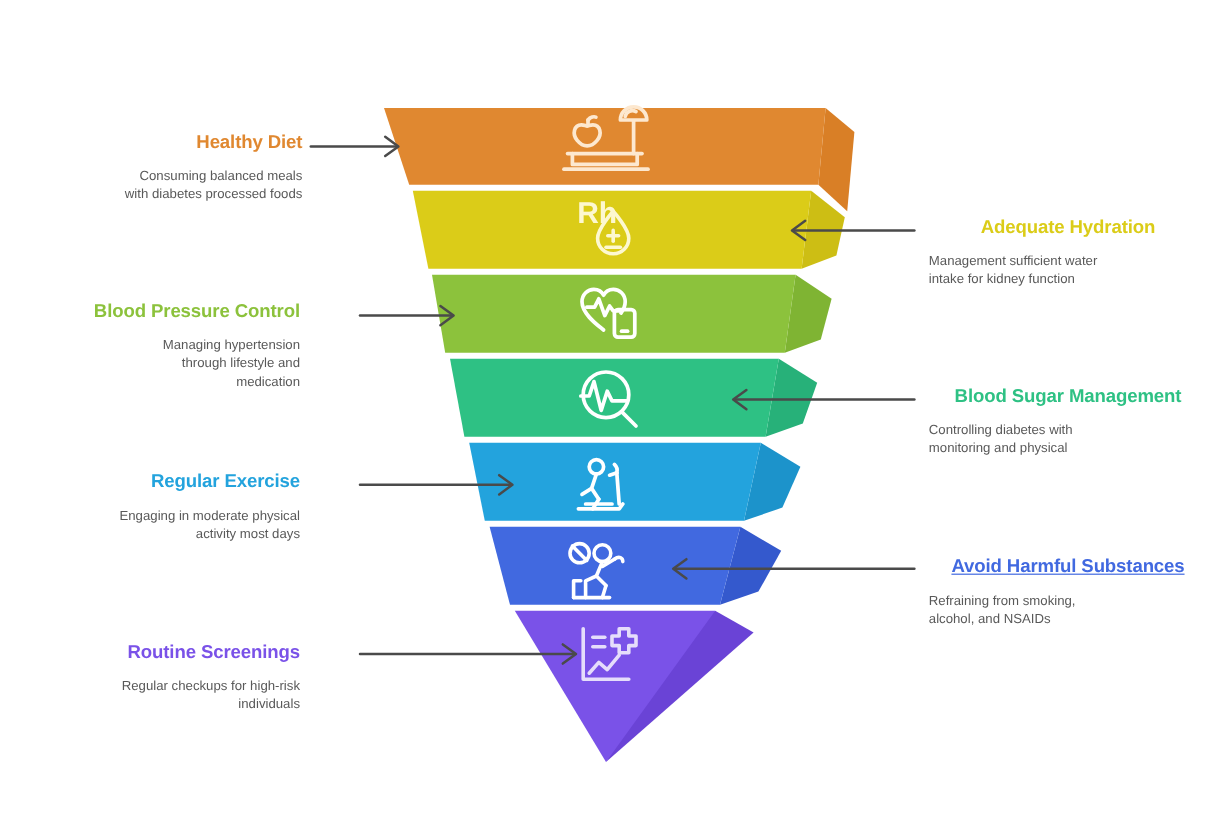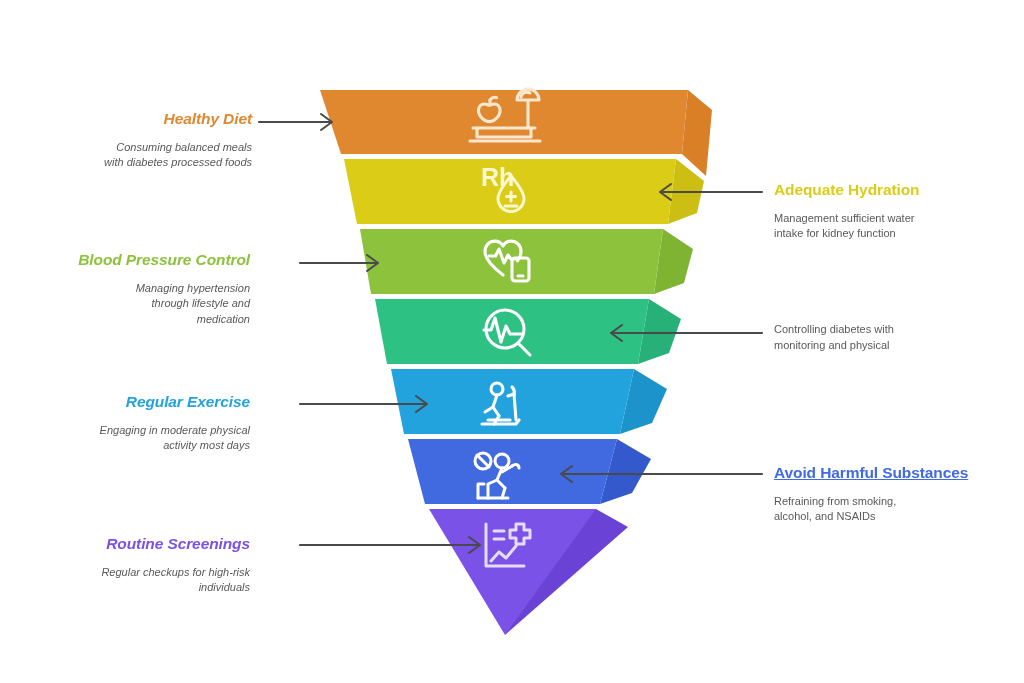--- a/index.html
+++ b/index.html
@@ -21,32 +21,32 @@
   }
   #funnel-svg {
     position: absolute;
     left: 0; top: 0;
     width: 1024px; height: 683px;
   }
   .callout {
     position: absolute;
     width: 232px;
   }
-  .callout-left  { text-align: right; font-style: italic; }
+  .callout-left  { text-align: right; }
   .callout-right { text-align: left; }
   .callout-title {
     font-size: 15.5px;
     font-weight: bold;
     line-height: 1.2;
     letter-spacing: -0.1px;
     margin: 0 0 11px 0;
     white-space: nowrap;
   }
   .callout-left .callout-title { text-align: right; }
-  .callout-right .callout-title { text-align: left; }
+  .callout-right .callout-title { text-align: center; }
   .callout-desc {
     font-size: 11px;
     font-weight: normal;
     line-height: 1.42;
     color: #595959;
     margin: 0;
   }
   
   .callout-left .callout-title { margin-right: 0; }
 </style>
@@ -226,20 +226,21 @@
 
   <div class="callout callout-right" style="left:774px; top:181px;">
     <div class="callout-title" style="color:#dbcc18;">Adequate Hydration</div>
     <div class="callout-desc">
       <div>Management sufficient water</div>
       <div>intake for kidney function</div>
     </div>
   </div>
 
   <div class="callout callout-right" style="left:774px; top:322px;">
+    <div class="callout-title" style="color:#2ec184;">Blood Sugar Management</div>
     <div class="callout-desc">
       <div>Controlling diabetes with</div>
       <div>monitoring and physical</div>
     </div>
   </div>
 
   <div class="callout callout-right" style="left:774px; top:464px;">
     <div class="callout-title" style="color:#4169e0;text-decoration:underline;">Avoid Harmful Substances</div>
     <div class="callout-desc">
       <div>Refraining from smoking,</div>

